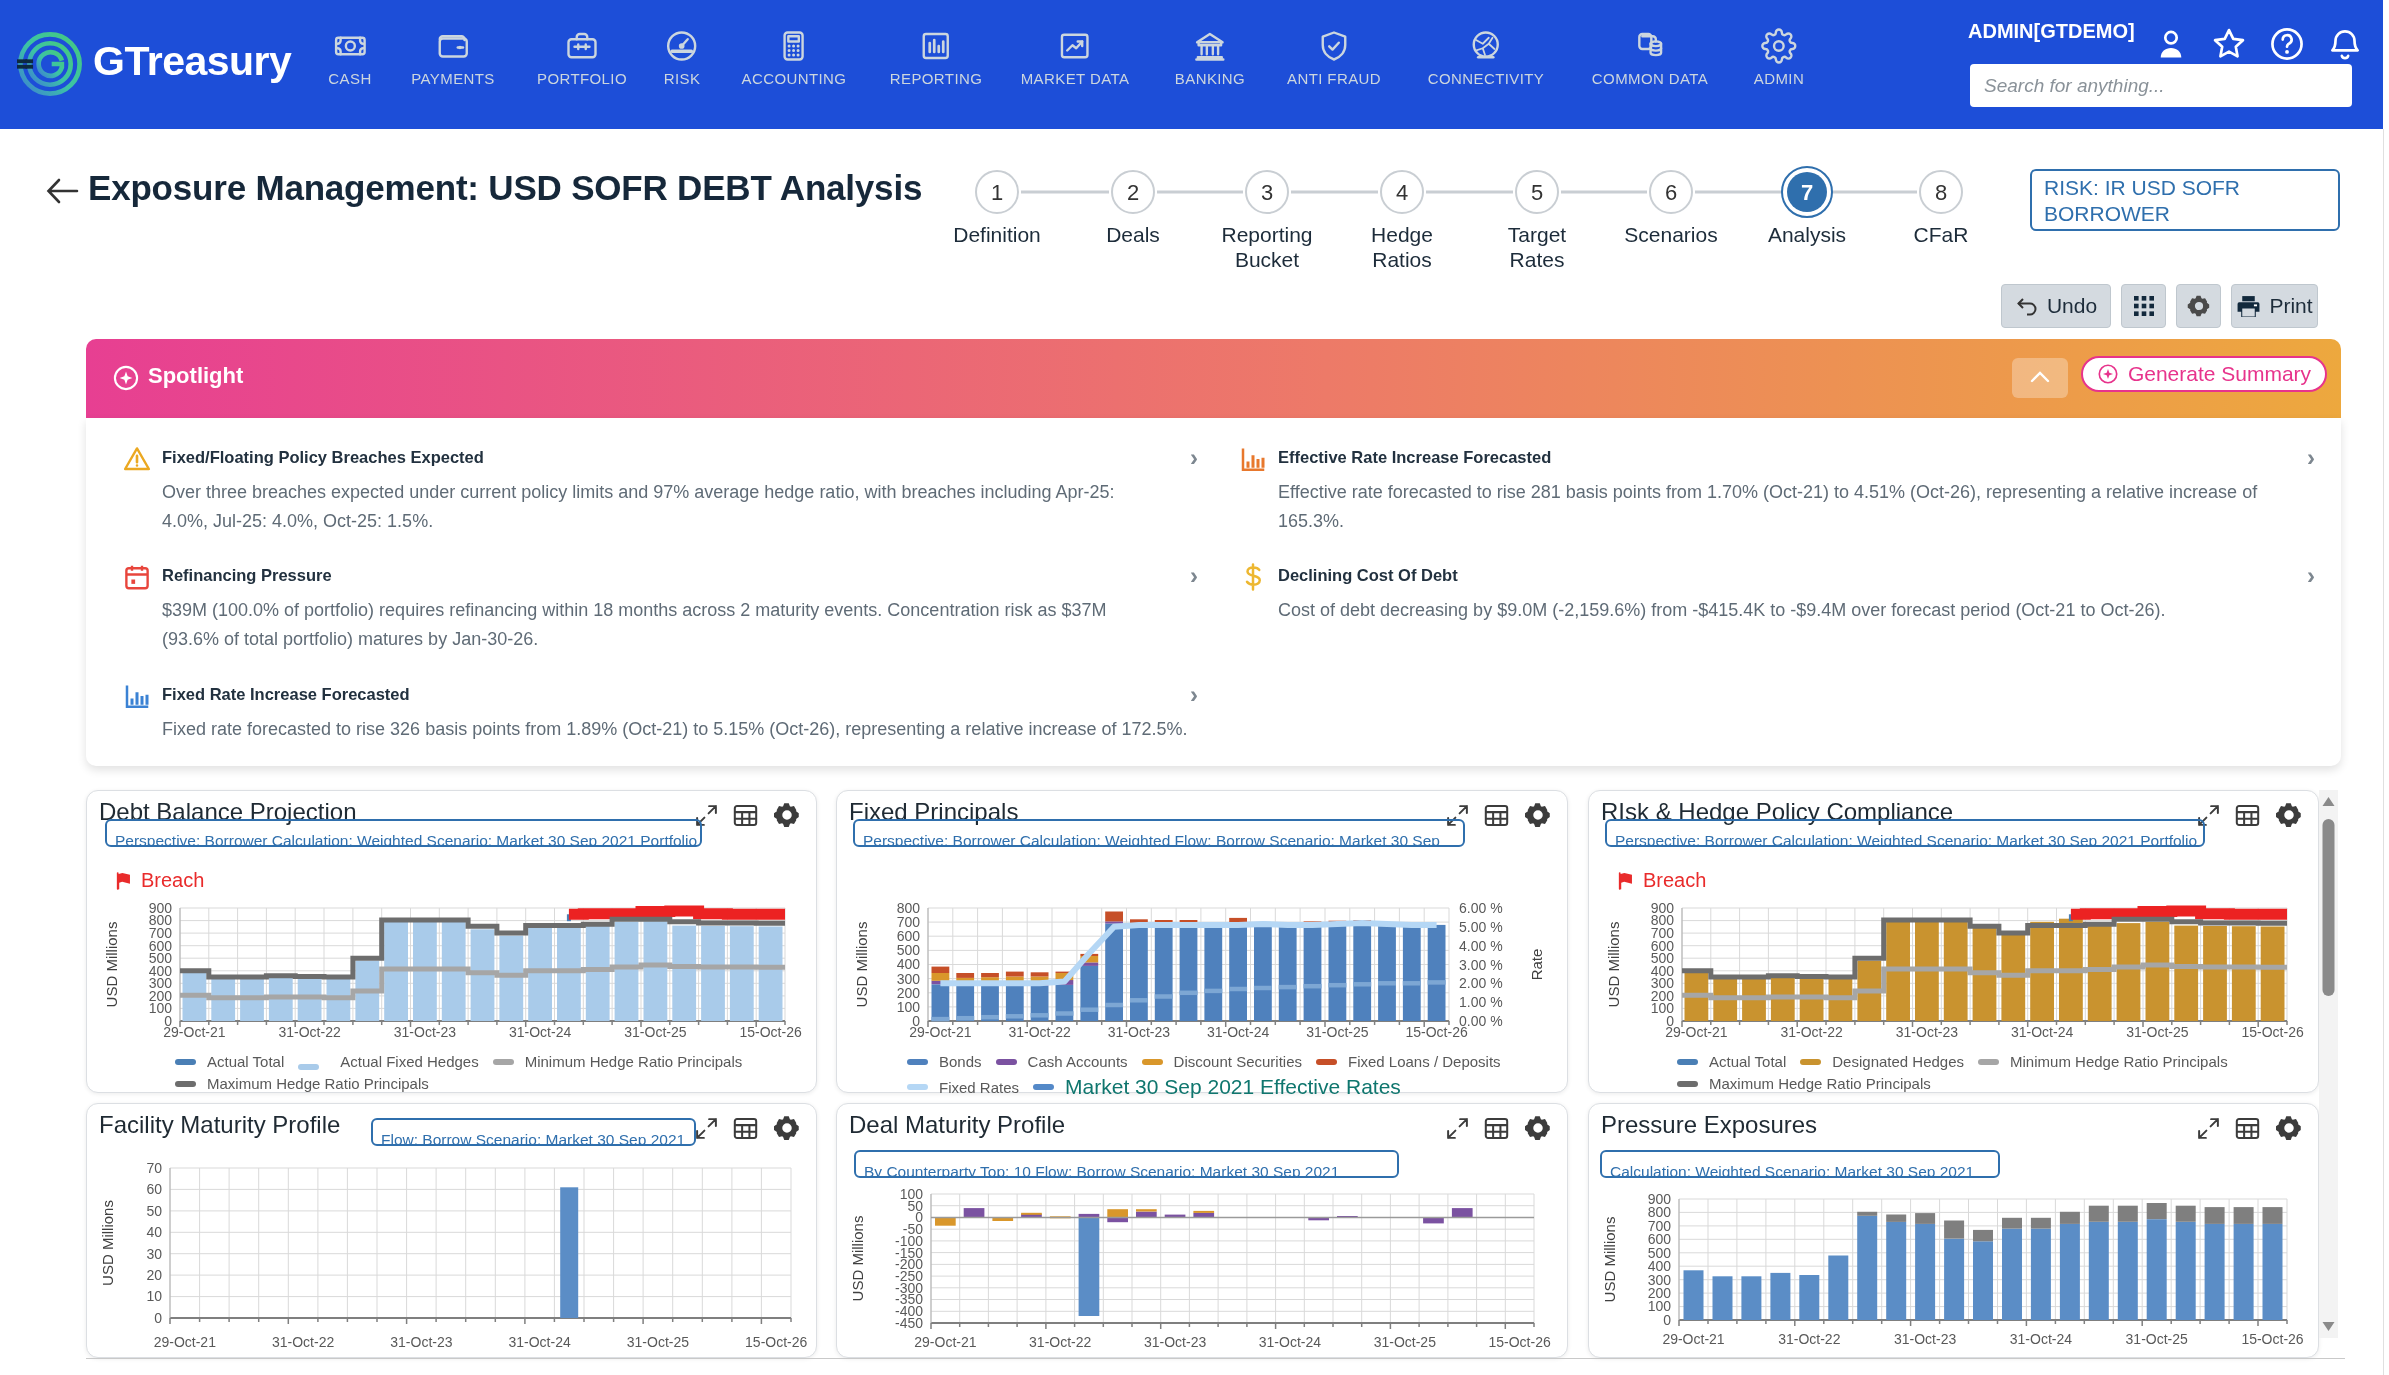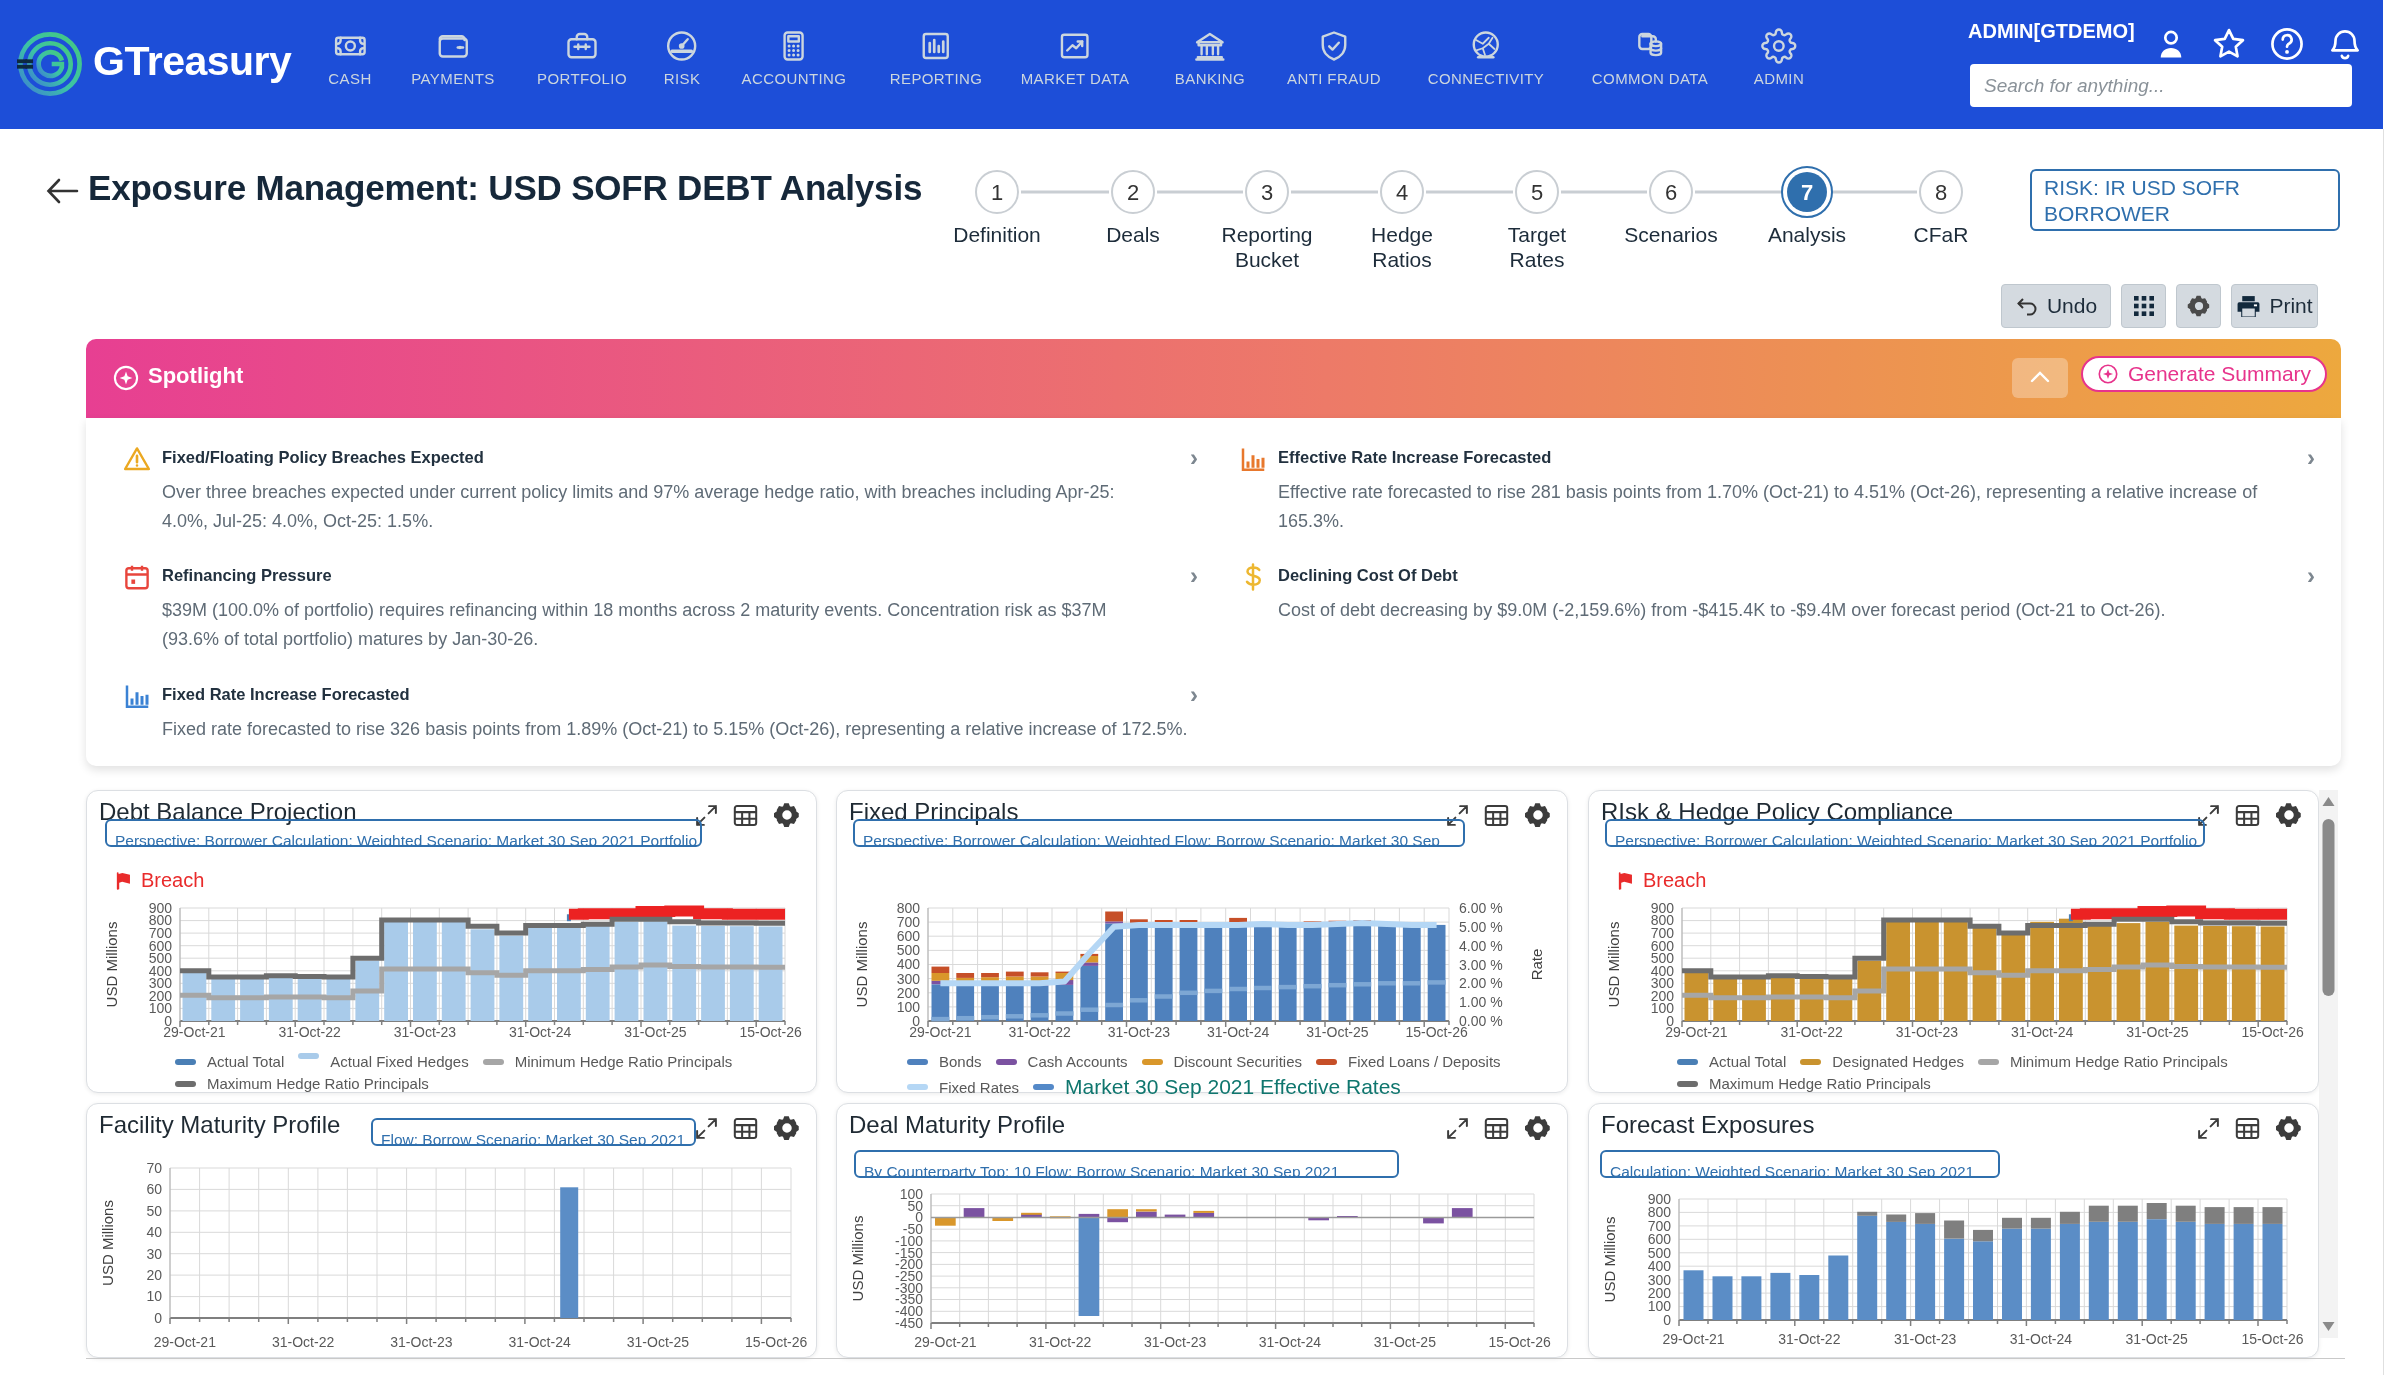--- a/index.html
+++ b/index.html
@@ -429,21 +429,21 @@
       <text x="453.1" y="246" font-size="14" fill="#595959" text-anchor="middle" font-family="Liberation Sans">31-Oct-24</text>
       <text x="568.4" y="246" font-size="14" fill="#595959" text-anchor="middle" font-family="Liberation Sans">31-Oct-25</text>
       <text x="683.6" y="246" font-size="14" fill="#595959" text-anchor="middle" font-family="Liberation Sans">15-Oct-26</text>
       <text x="30" y="173.5" font-size="15" fill="#404040" text-anchor="middle" font-family="Liberation Sans" transform="rotate(-90 30 173.5)">USD Millions</text>
     </svg>
     <div class="abs" style="left:88px;top:262px;display:flex;gap:14px;align-items:center;white-space:nowrap;">
       <span style="display:flex;align-items:center;gap:11px;">
         <span style="width:21px;height:6px;border-radius:3px;background:#4a7fb5;flex:none;"></span>
         <span style="font-size:15px;color:#595959;">Actual Total</span>
       </span>
-      <span style="display:flex;align-items:flex-start;gap:11px;">
+      <span style="display:flex;align-items:flex-end;gap:21px;">
         <span style="width:21px;height:6px;border-radius:3px;background:#a9cbea;flex:none;"></span>
         <span style="font-size:15px;color:#595959;">Actual Fixed Hedges</span>
       </span>
       <span style="display:flex;align-items:center;gap:11px;">
         <span style="width:21px;height:6px;border-radius:3px;background:#a6a6a6;flex:none;"></span>
         <span style="font-size:15px;color:#595959;">Minimum Hedge Ratio Principals</span>
       </span>
     </div>
     <div class="abs" style="left:88px;top:284px;display:flex;gap:14px;align-items:center;white-space:nowrap;">
       <span style="display:flex;align-items:center;gap:11px;">
@@ -987,21 +987,21 @@
       <text x="108.4" y="243" font-size="14" fill="#595959" text-anchor="middle" font-family="Liberation Sans">29-Oct-21</text>
       <text x="223.2" y="243" font-size="14" fill="#595959" text-anchor="middle" font-family="Liberation Sans">31-Oct-22</text>
       <text x="338.1" y="243" font-size="14" fill="#595959" text-anchor="middle" font-family="Liberation Sans">31-Oct-23</text>
       <text x="452.9" y="243" font-size="14" fill="#595959" text-anchor="middle" font-family="Liberation Sans">31-Oct-24</text>
       <text x="567.8" y="243" font-size="14" fill="#595959" text-anchor="middle" font-family="Liberation Sans">31-Oct-25</text>
       <text x="682.6" y="243" font-size="14" fill="#595959" text-anchor="middle" font-family="Liberation Sans">15-Oct-26</text>
       <text x="26" y="154.5" font-size="15" fill="#404040" text-anchor="middle" font-family="Liberation Sans" transform="rotate(-90 26 154.5)">USD Millions</text>
     </svg>
   </div>
 <div class="card" style="left:1588px;top:1103px;width:731px;height:255px;">
-    <div class="ct">Forecast Exposures</div>
+    <div class="ct">Pressure Exposures</div>
     <div class="cicons" style="right:14px;">
       <svg width="25" height="25" viewBox="0 0 24 24" fill="none" stroke="#3c3c3c" stroke-width="1.9" stroke-linecap="round">
         <path d="M14 10l7-7M14.5 3H21v6.5M10 14l-7 7M3 14.5V21h6.5"></path>
       </svg>
 <svg width="27" height="27" viewBox="0 0 24 24" fill="none" stroke="#3c3c3c" stroke-width="1.8">
         <rect x="2.5" y="3.5" width="19" height="17" rx="2"></rect>
         <path d="M2.5 9h19M9 9v11.5M15.5 9v11.5M2.5 14.8h19"></path>
       </svg>
 <svg width="30" height="30" viewBox="0 0 24 24" fill="#3c3c3c">
         <path d="M12 8.2a3.8 3.8 0 1 0 0 7.6 3.8 3.8 0 0 0 0-7.6zm9.4 5.3l-2.1 1.6.1 1-1.8 3.1-2.5-.6-.8.5-.9 2.4h-3.6l-.9-2.4-.8-.5-2.5.6-1.8-3.1.1-1-2.3-1.6v-3l2.3-1.6-.1-1 1.8-3.1 2.5.6.8-.5.9-2.4h3.6l.9 2.4.8.5 2.5-.6 1.8 3.1-.1 1 2.1 1.6z"></path>

